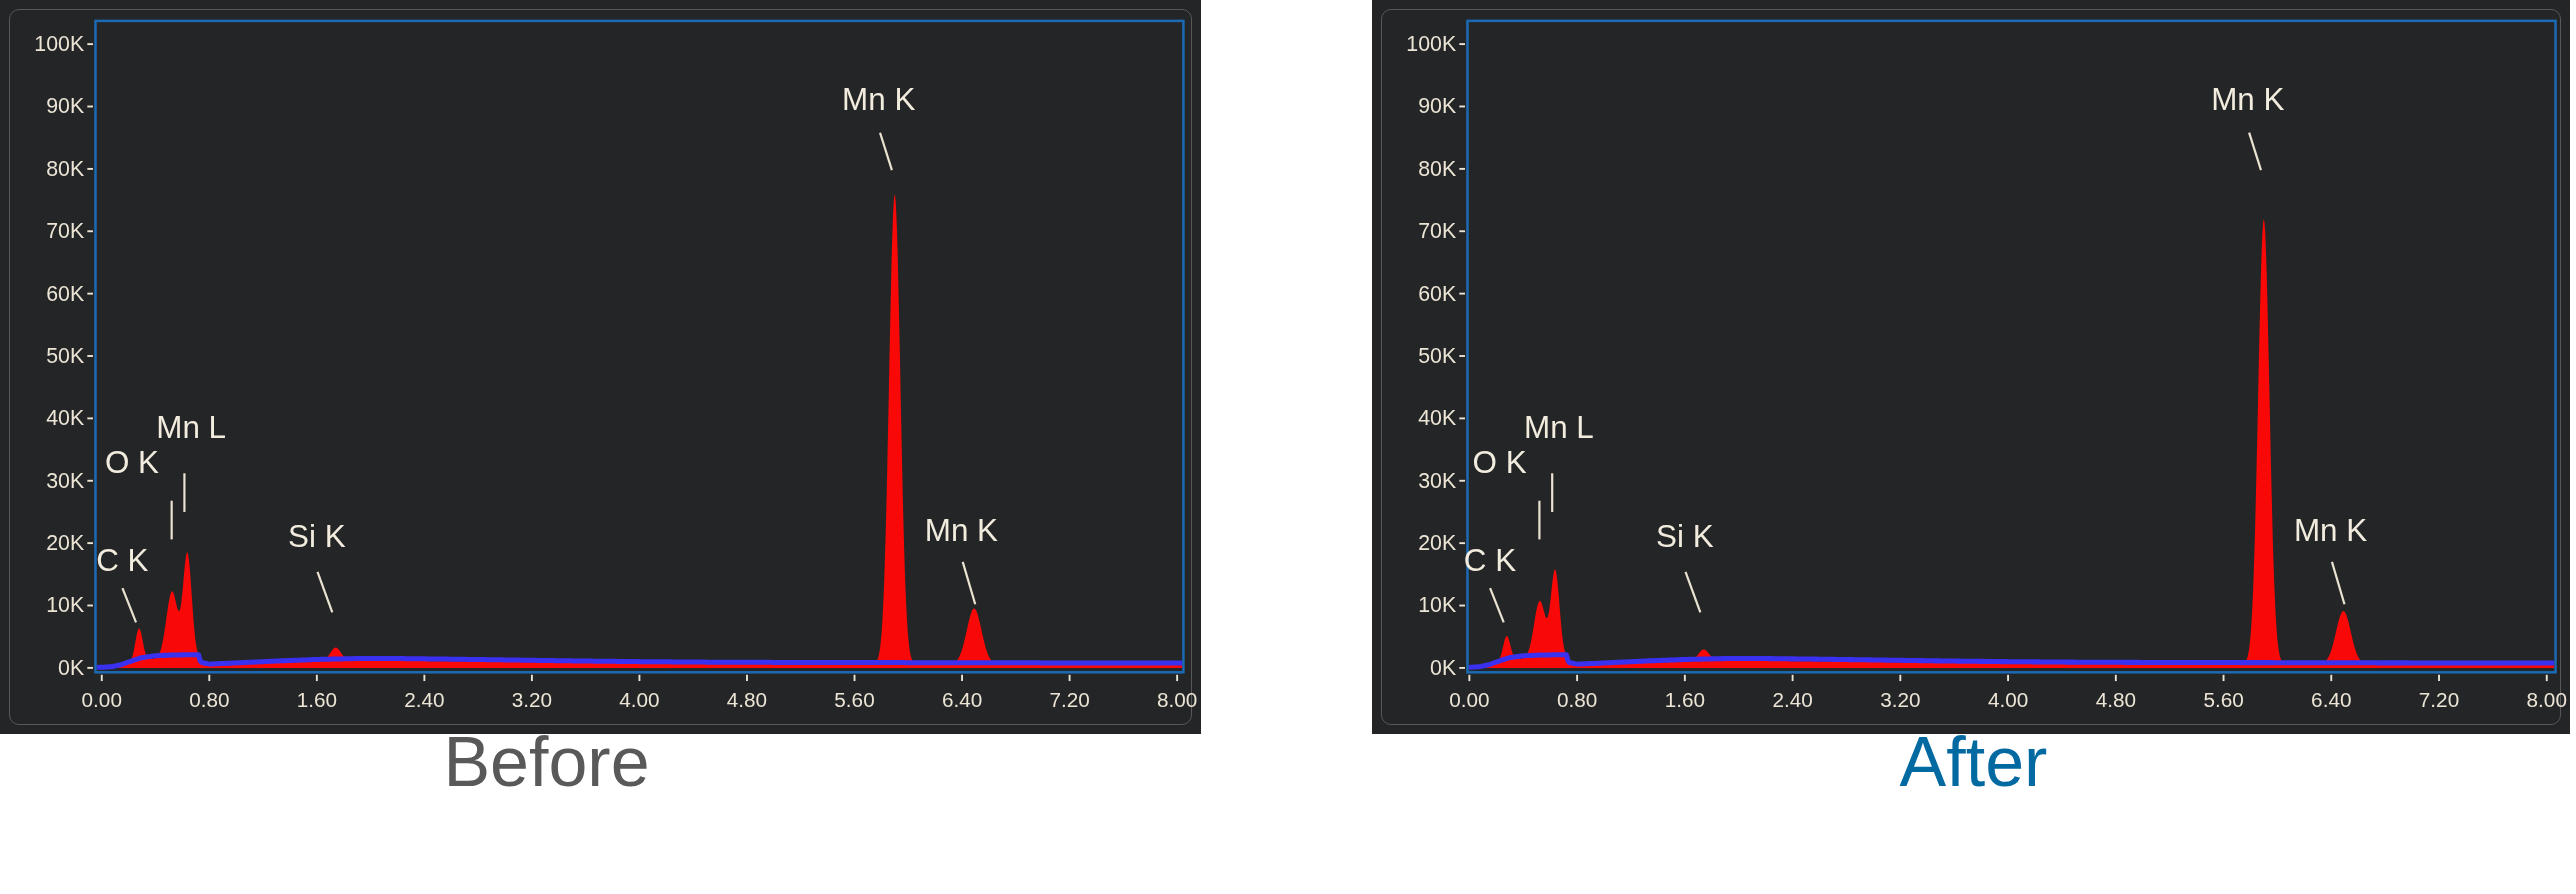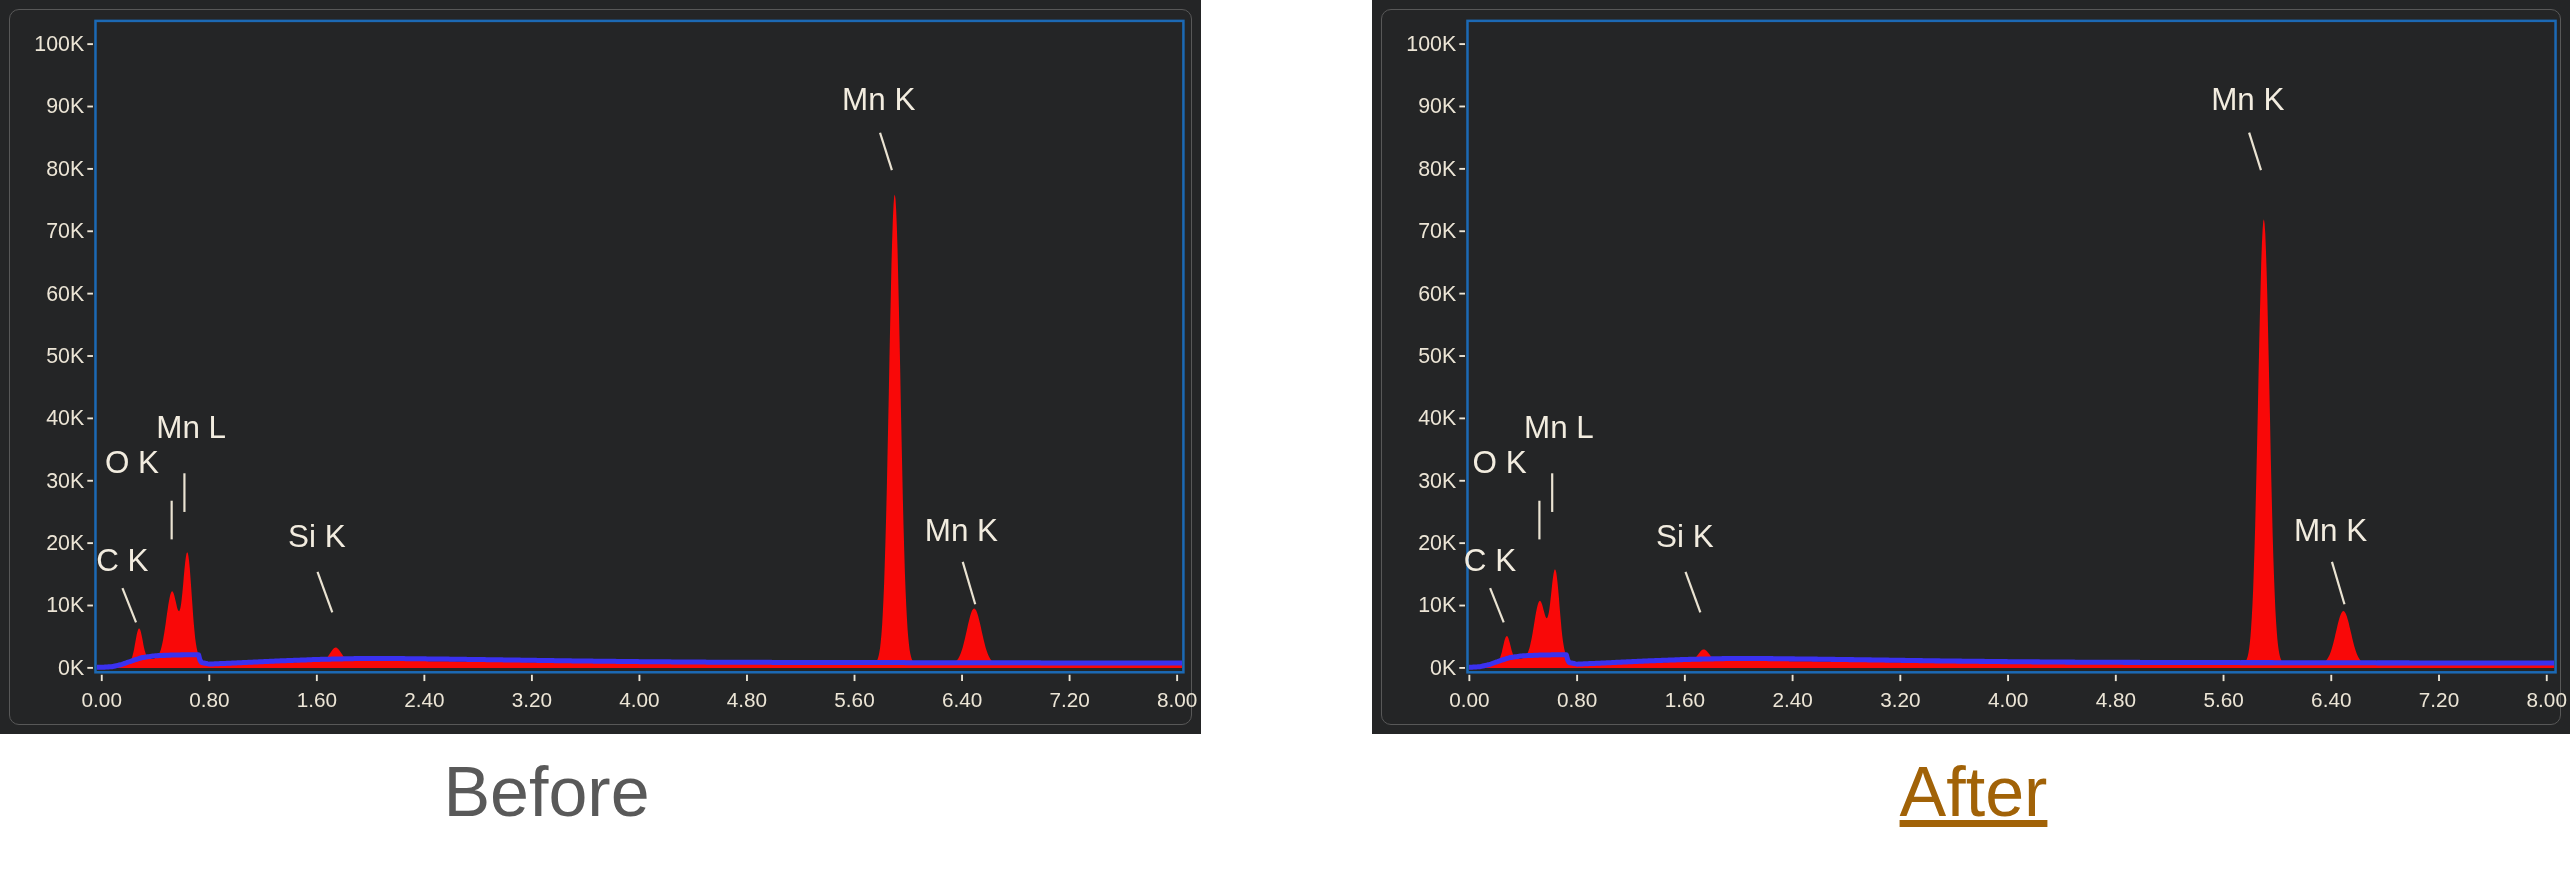--- a/index.html
+++ b/index.html
@@ -14,21 +14,21 @@
     position: absolute; top: 0; height: 734px;
     overflow: hidden;
   }
   .panel-inner-border {
     position: absolute; left: 8.8px; top: 8.8px; right: 8.8px; bottom: 8.8px;
     border: 1.9px solid; border-radius: 10px;
     pointer-events: none;
   }
   .panel svg { position: absolute; left: 0; top: 0; }
   .caption {
-    position: absolute; top: 752px;
+    position: absolute; top: 722px;
     font-size: 70px; line-height: 1.15;
     text-align: center;
     letter-spacing: 0px;
   }
 </style>
 </head>
 <body>
 
 <div class="stage">
 
@@ -167,16 +167,16 @@
         <text x="498" y="870.47" text-anchor="middle" fill="#f2ecdf" font-size="50">Si K</text>
         <line x1="1396.23125" y1="211.00600000000009" x2="1415.09625" y2="270.586" stroke="#eae3d2" stroke-width="3.5"></line>
         <text x="1394.0875" y="175.37" text-anchor="middle" fill="#f2ecdf" font-size="50">Mn K</text>
         <line x1="1528.071875" y1="894.19" x2="1548.00875" y2="961.714" stroke="#eae3d2" stroke-width="3.5"></line>
         <text x="1525.928125" y="860.54" text-anchor="middle" fill="#f2ecdf" font-size="50">Mn K</text>
       </svg>
   </div>
 
   <div class="caption" id="caption-0" style="left: 0px; width: 1093px; color: rgb(89, 89, 89);">Before</div>
 
-  <div class="caption" id="caption-1" style="left: 1372px; width: 1203px; color: #a16207; text-decoration: underline;">After</div>
+  <div class="caption" id="caption-1" style="left: 1372px; width: 1203px; color: #0369a1;">After</div>
 
 </div>
 
 
 </body></html>

